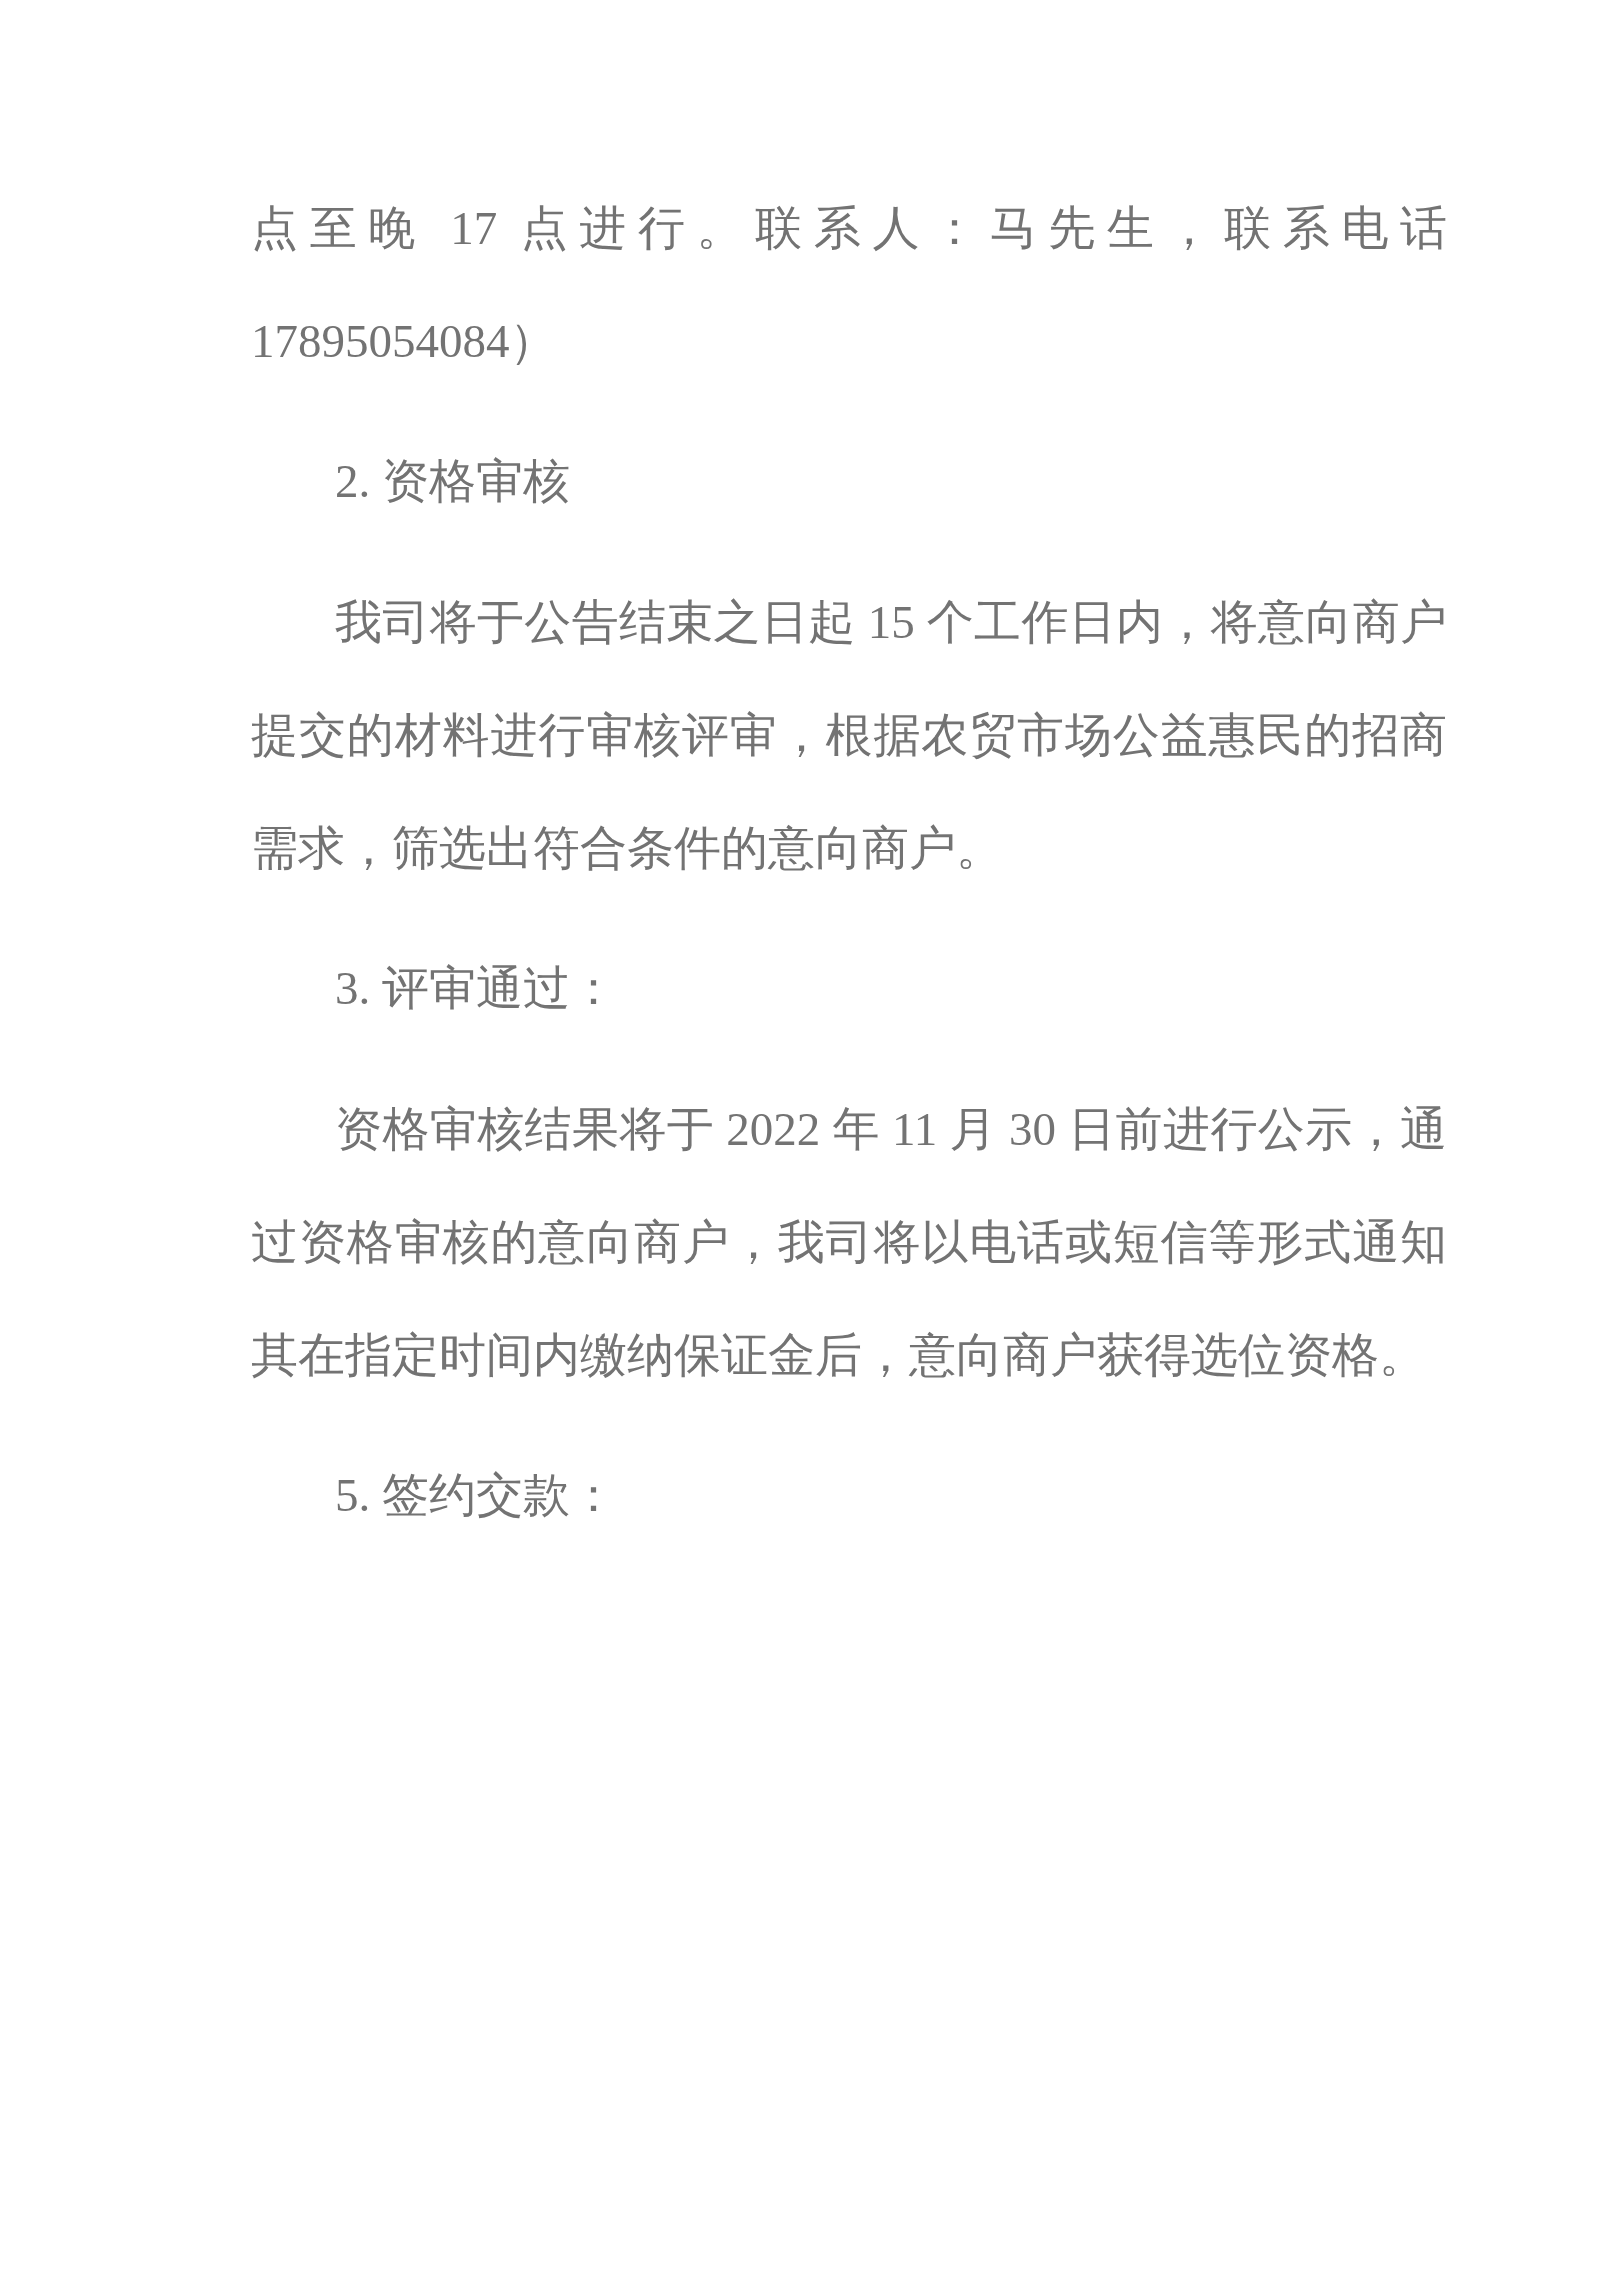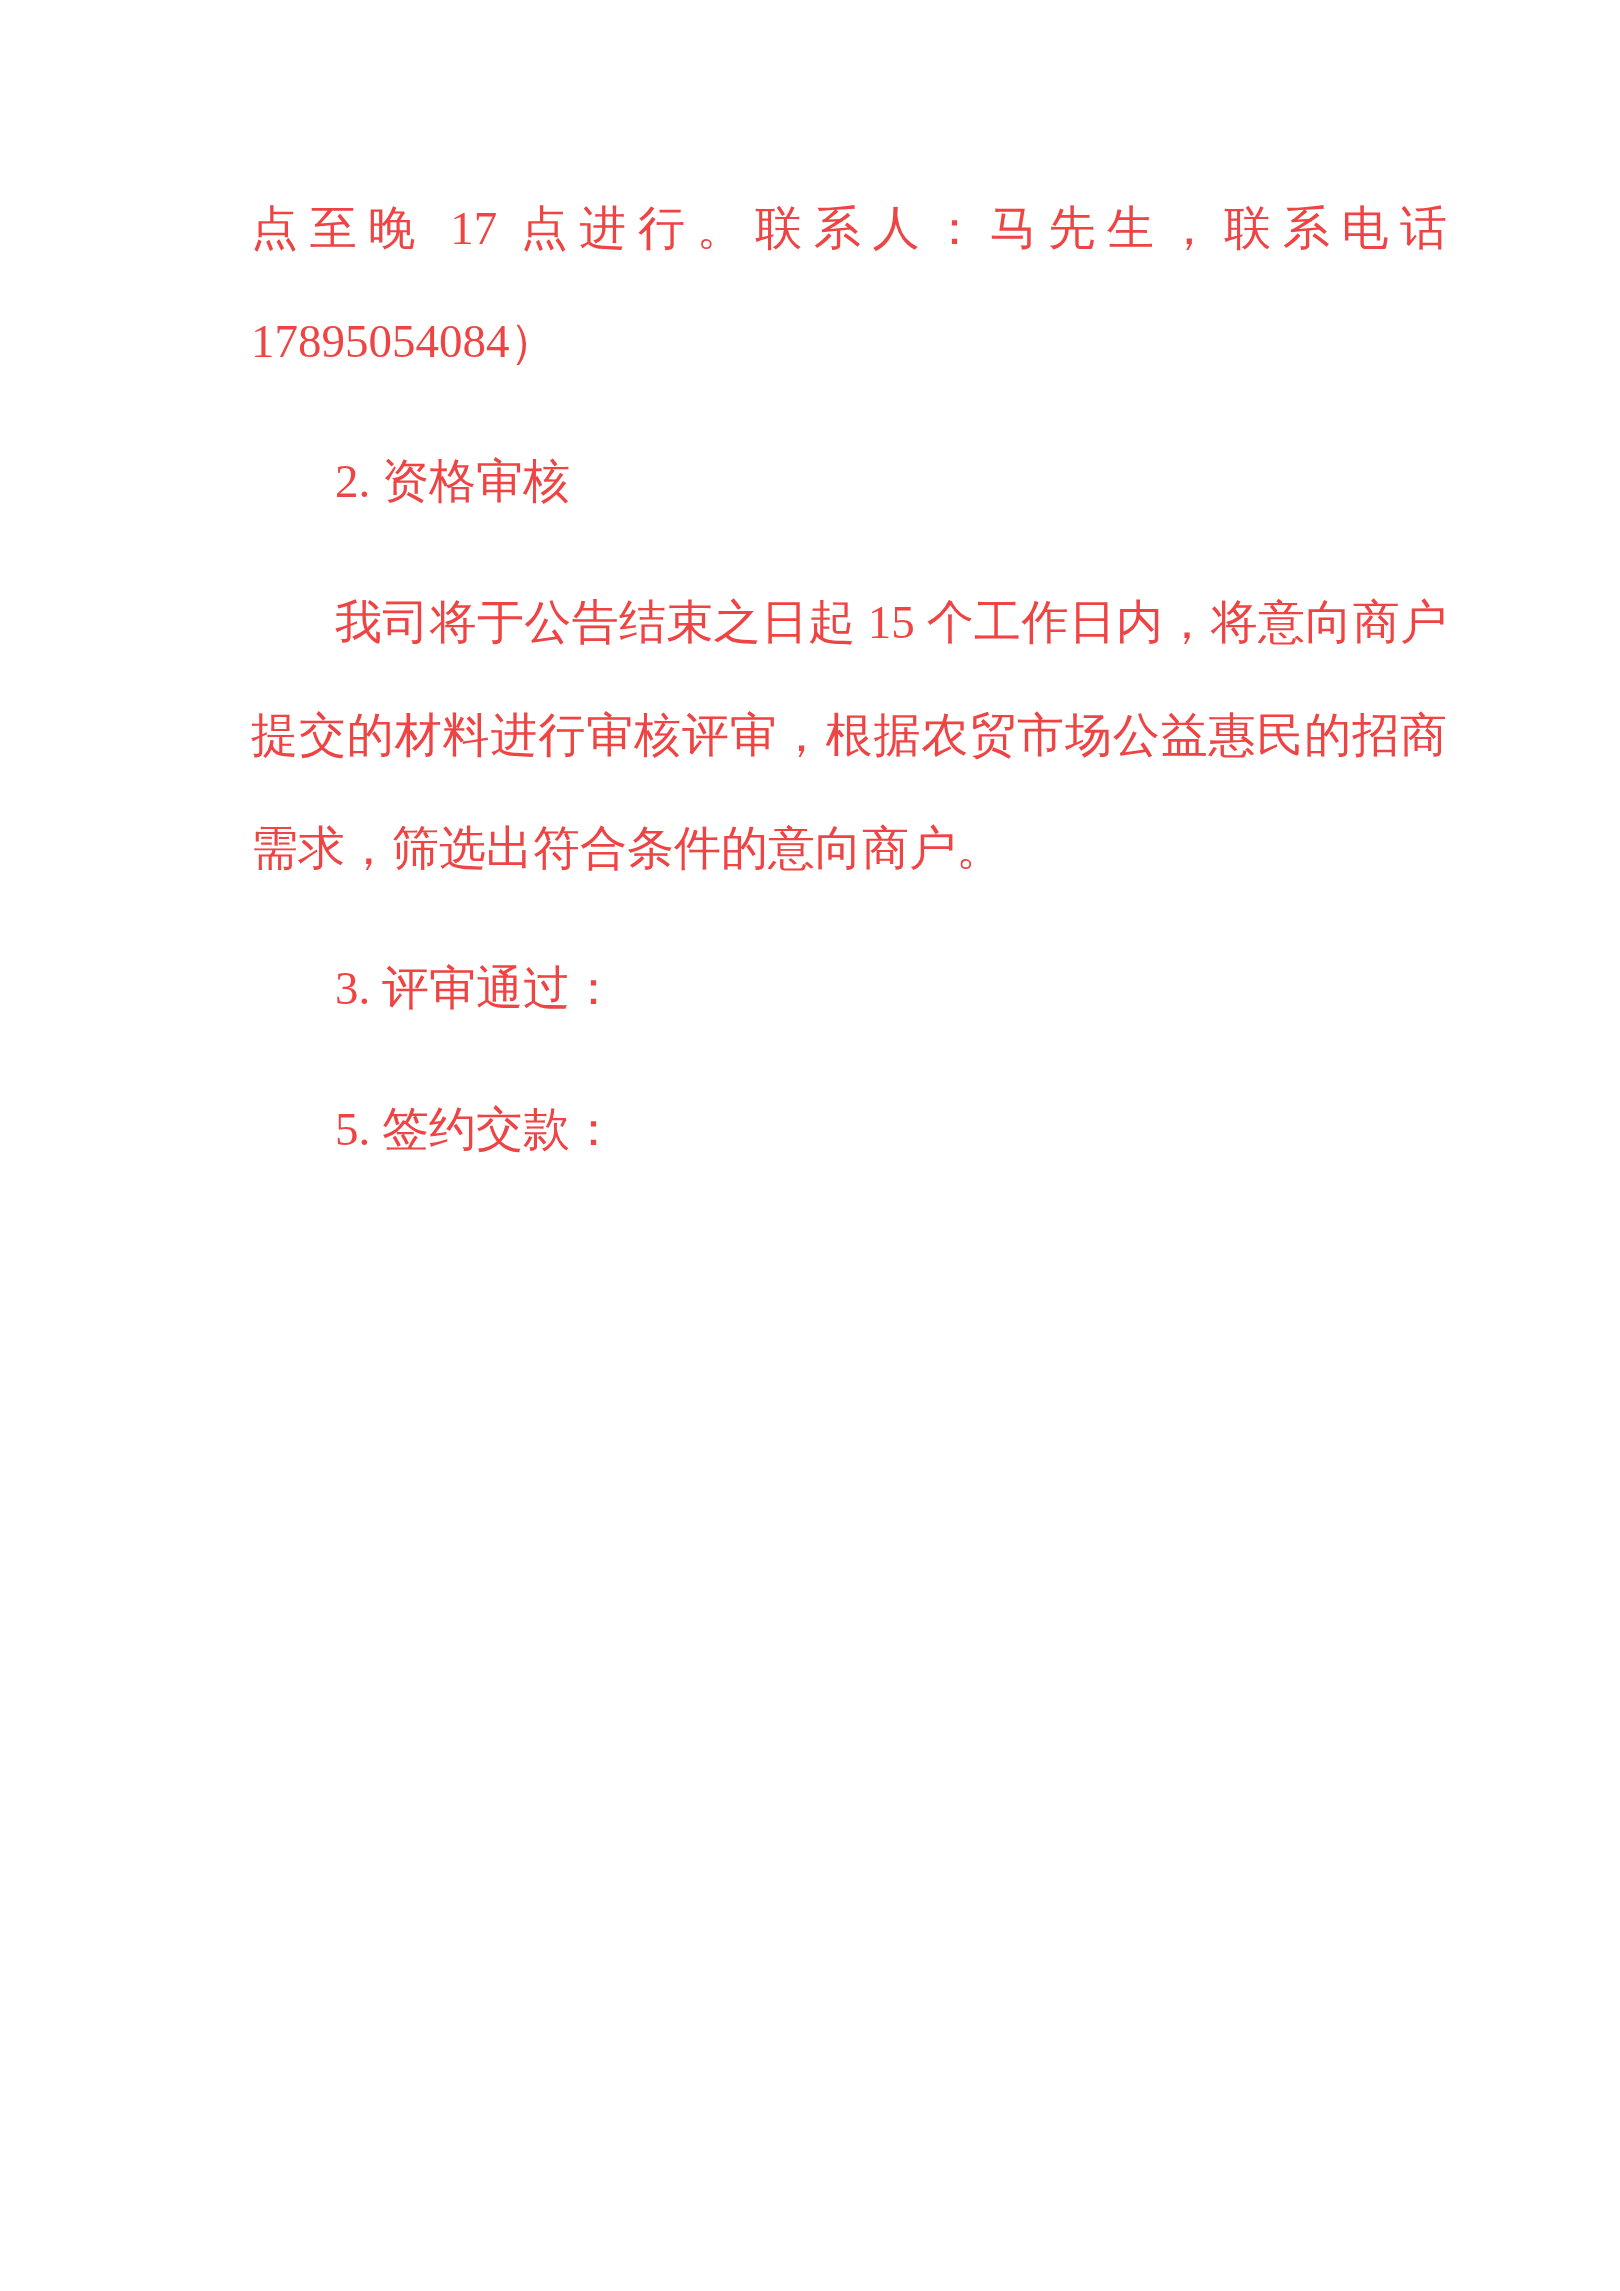--- a/index.html
+++ b/index.html
@@ -14,21 +14,21 @@
     position: absolute;
     left: 0; top: 0;
     width: 1620px;
     height: 2292px;
     background: #ffffff;
     padding: 172px 173px 0 251px;
   }
   .para {
     font-size: 47px;
     line-height: 113px;
-    color: #ef4444;
+    color: #737373;
     text-align: justify;
     letter-spacing: 0;
     margin: 0 0 27.4px 0;
     word-break: normal;
   }
   .para.indent {
     text-indent: 84px;
   }
 </style>
 </head>
@@ -36,18 +36,19 @@
 
 <div class="page">
   <p class="para">点至晚 17 点进行。联系人：马先生，联系电话 17895054084）</p>
 
   <p class="para indent">2. 资格审核</p>
 
   <p class="para indent">我司将于公告结束之日起 15 个工作日内，将意向商户提交的材料进行审核评审，根据农贸市场公益惠民的招商需求，筛选出符合条件的意向商户。</p>
 
   <p class="para indent">3. 评审通过：</p>
 
+  <p class="para indent">资格审核结果将于 2022 年 11 月 30 日前进行公示，通过资格审核的意向商户，我司将以电话或短信等形式通知其在指定时间内缴纳保证金后，意向商户获得选位资格。</p>
 
 
 
   <p class="para indent">5. 签约交款：</p>
 </div>
 
 
 </body></html>

